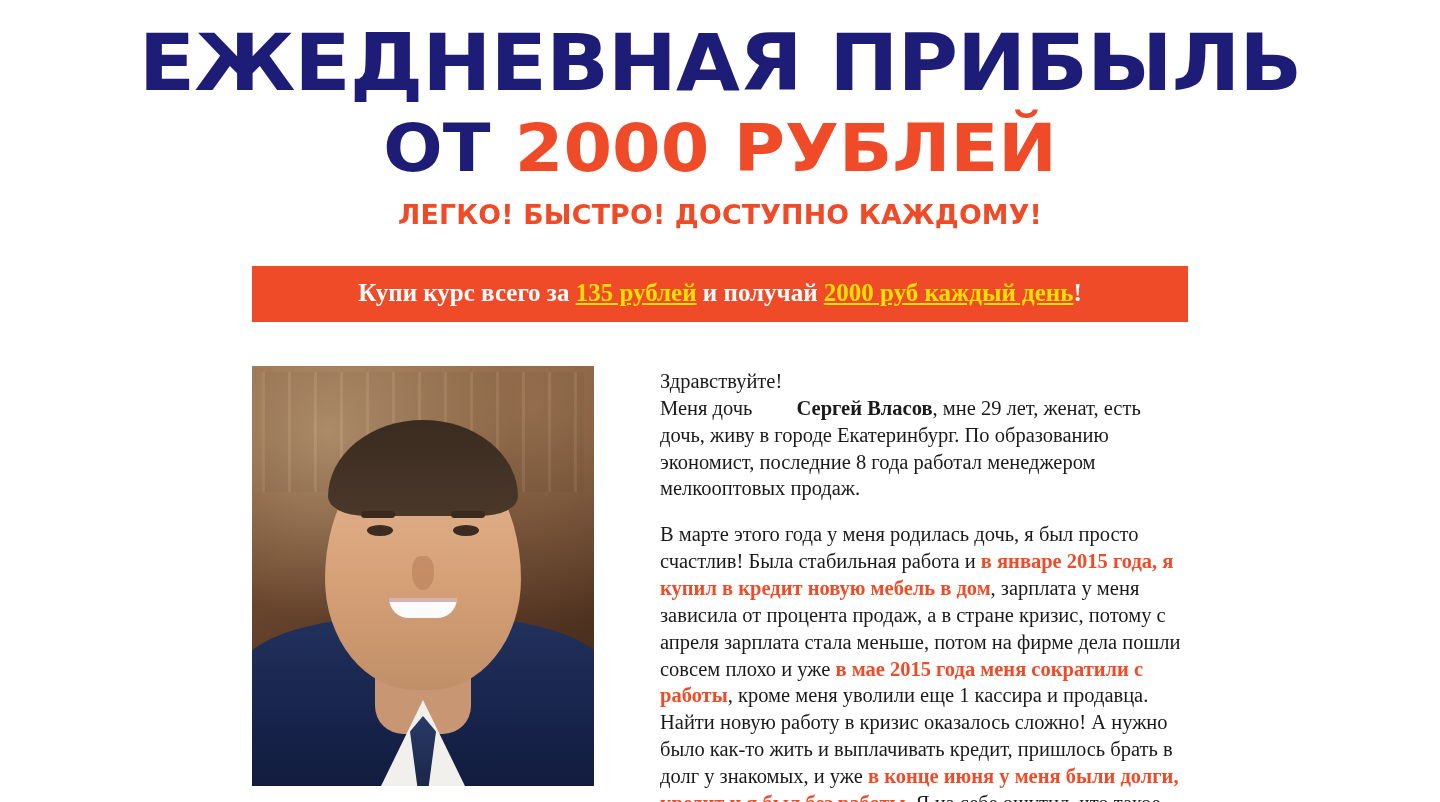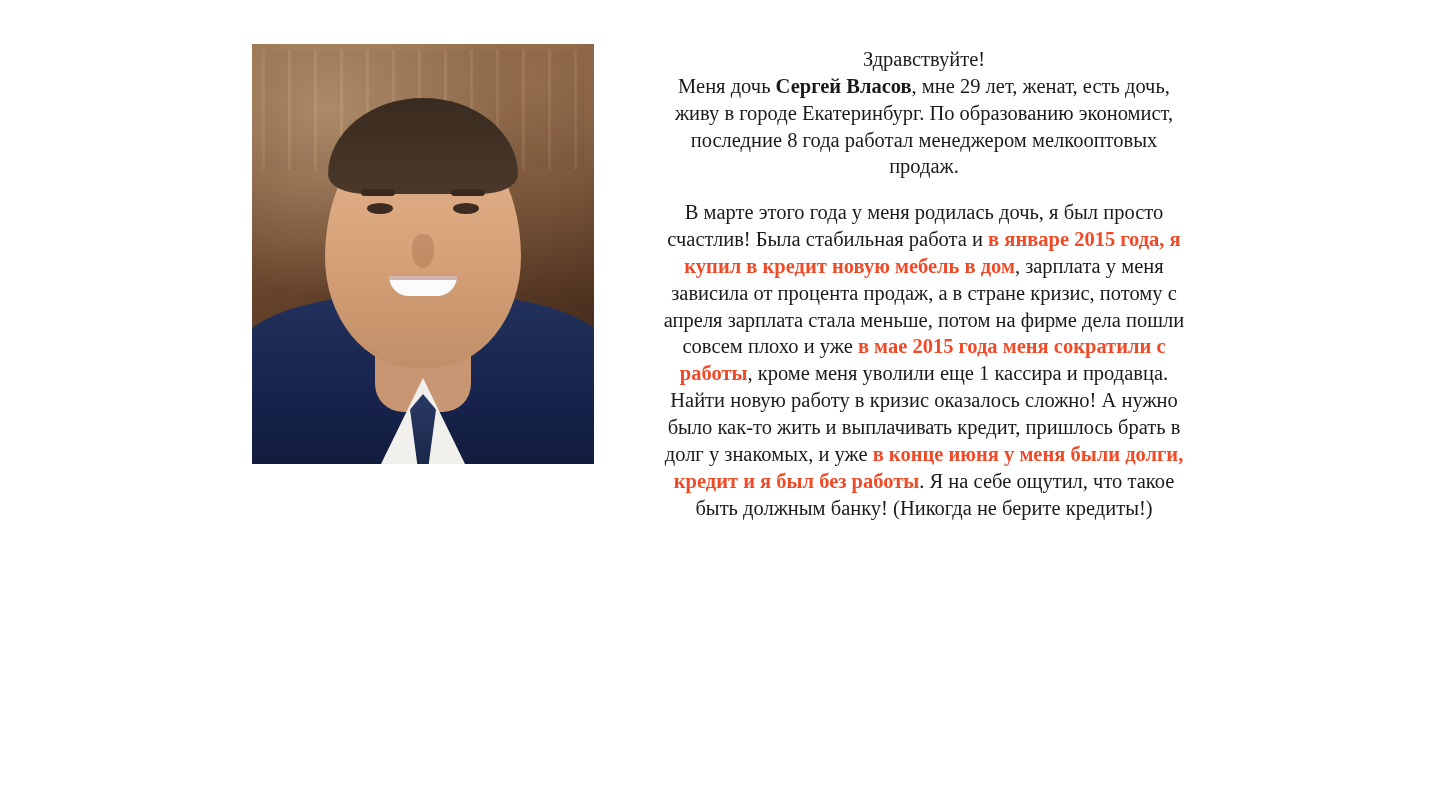--- a/index.html
+++ b/index.html
@@ -208,32 +208,41 @@
   .text-col {
     flex: 1;
     padding-left: 66px;
     padding-top: 2px;
     font-size: 20.5px;
     line-height: 1.31;
     color: #1a1a1a;
   }
   .text-col p {
     margin: 0 0 19px 0;
-    text-align: center;
   }
   .text-col p:last-child { margin-bottom: 0; }
-  .text-col b { font-weight: bold; }
+  .text-col b { font-weight: bold; margin-left: 39px; }
   .red { color: #f04b28; font-weight: bold; }
 </style>
 </head>
 <body>
 
 <div class="page">
 
-
+  <div class="headline">
+    <div class="line1">ЕЖЕДНЕВНАЯ ПРИБЫЛЬ</div>
+    <div class="line2">
+      <span class="blue">ОТ </span><span class="orange">2000</span><span class="orange"> РУБЛЕЙ</span>
+    </div>
+    <div class="line3">ЛЕГКО! БЫСТРО! ДОСТУПНО КАЖДОМУ!</div>
+  </div>
+
+  <div class="offer-bar">
+    <span>Купи курс всего за </span><span class="hl">135 рублей</span><span> и получай </span><span class="hl">2000 руб каждый день</span><span>!</span>
+  </div>
 
   <div class="content">
 
     <div class="photo-col">
       <div class="photo">
         <div class="bg"></div>
         <div class="frame-lines"></div>
         <div class="suit"></div>
         <div class="neck"></div>
         <div class="head"></div>

